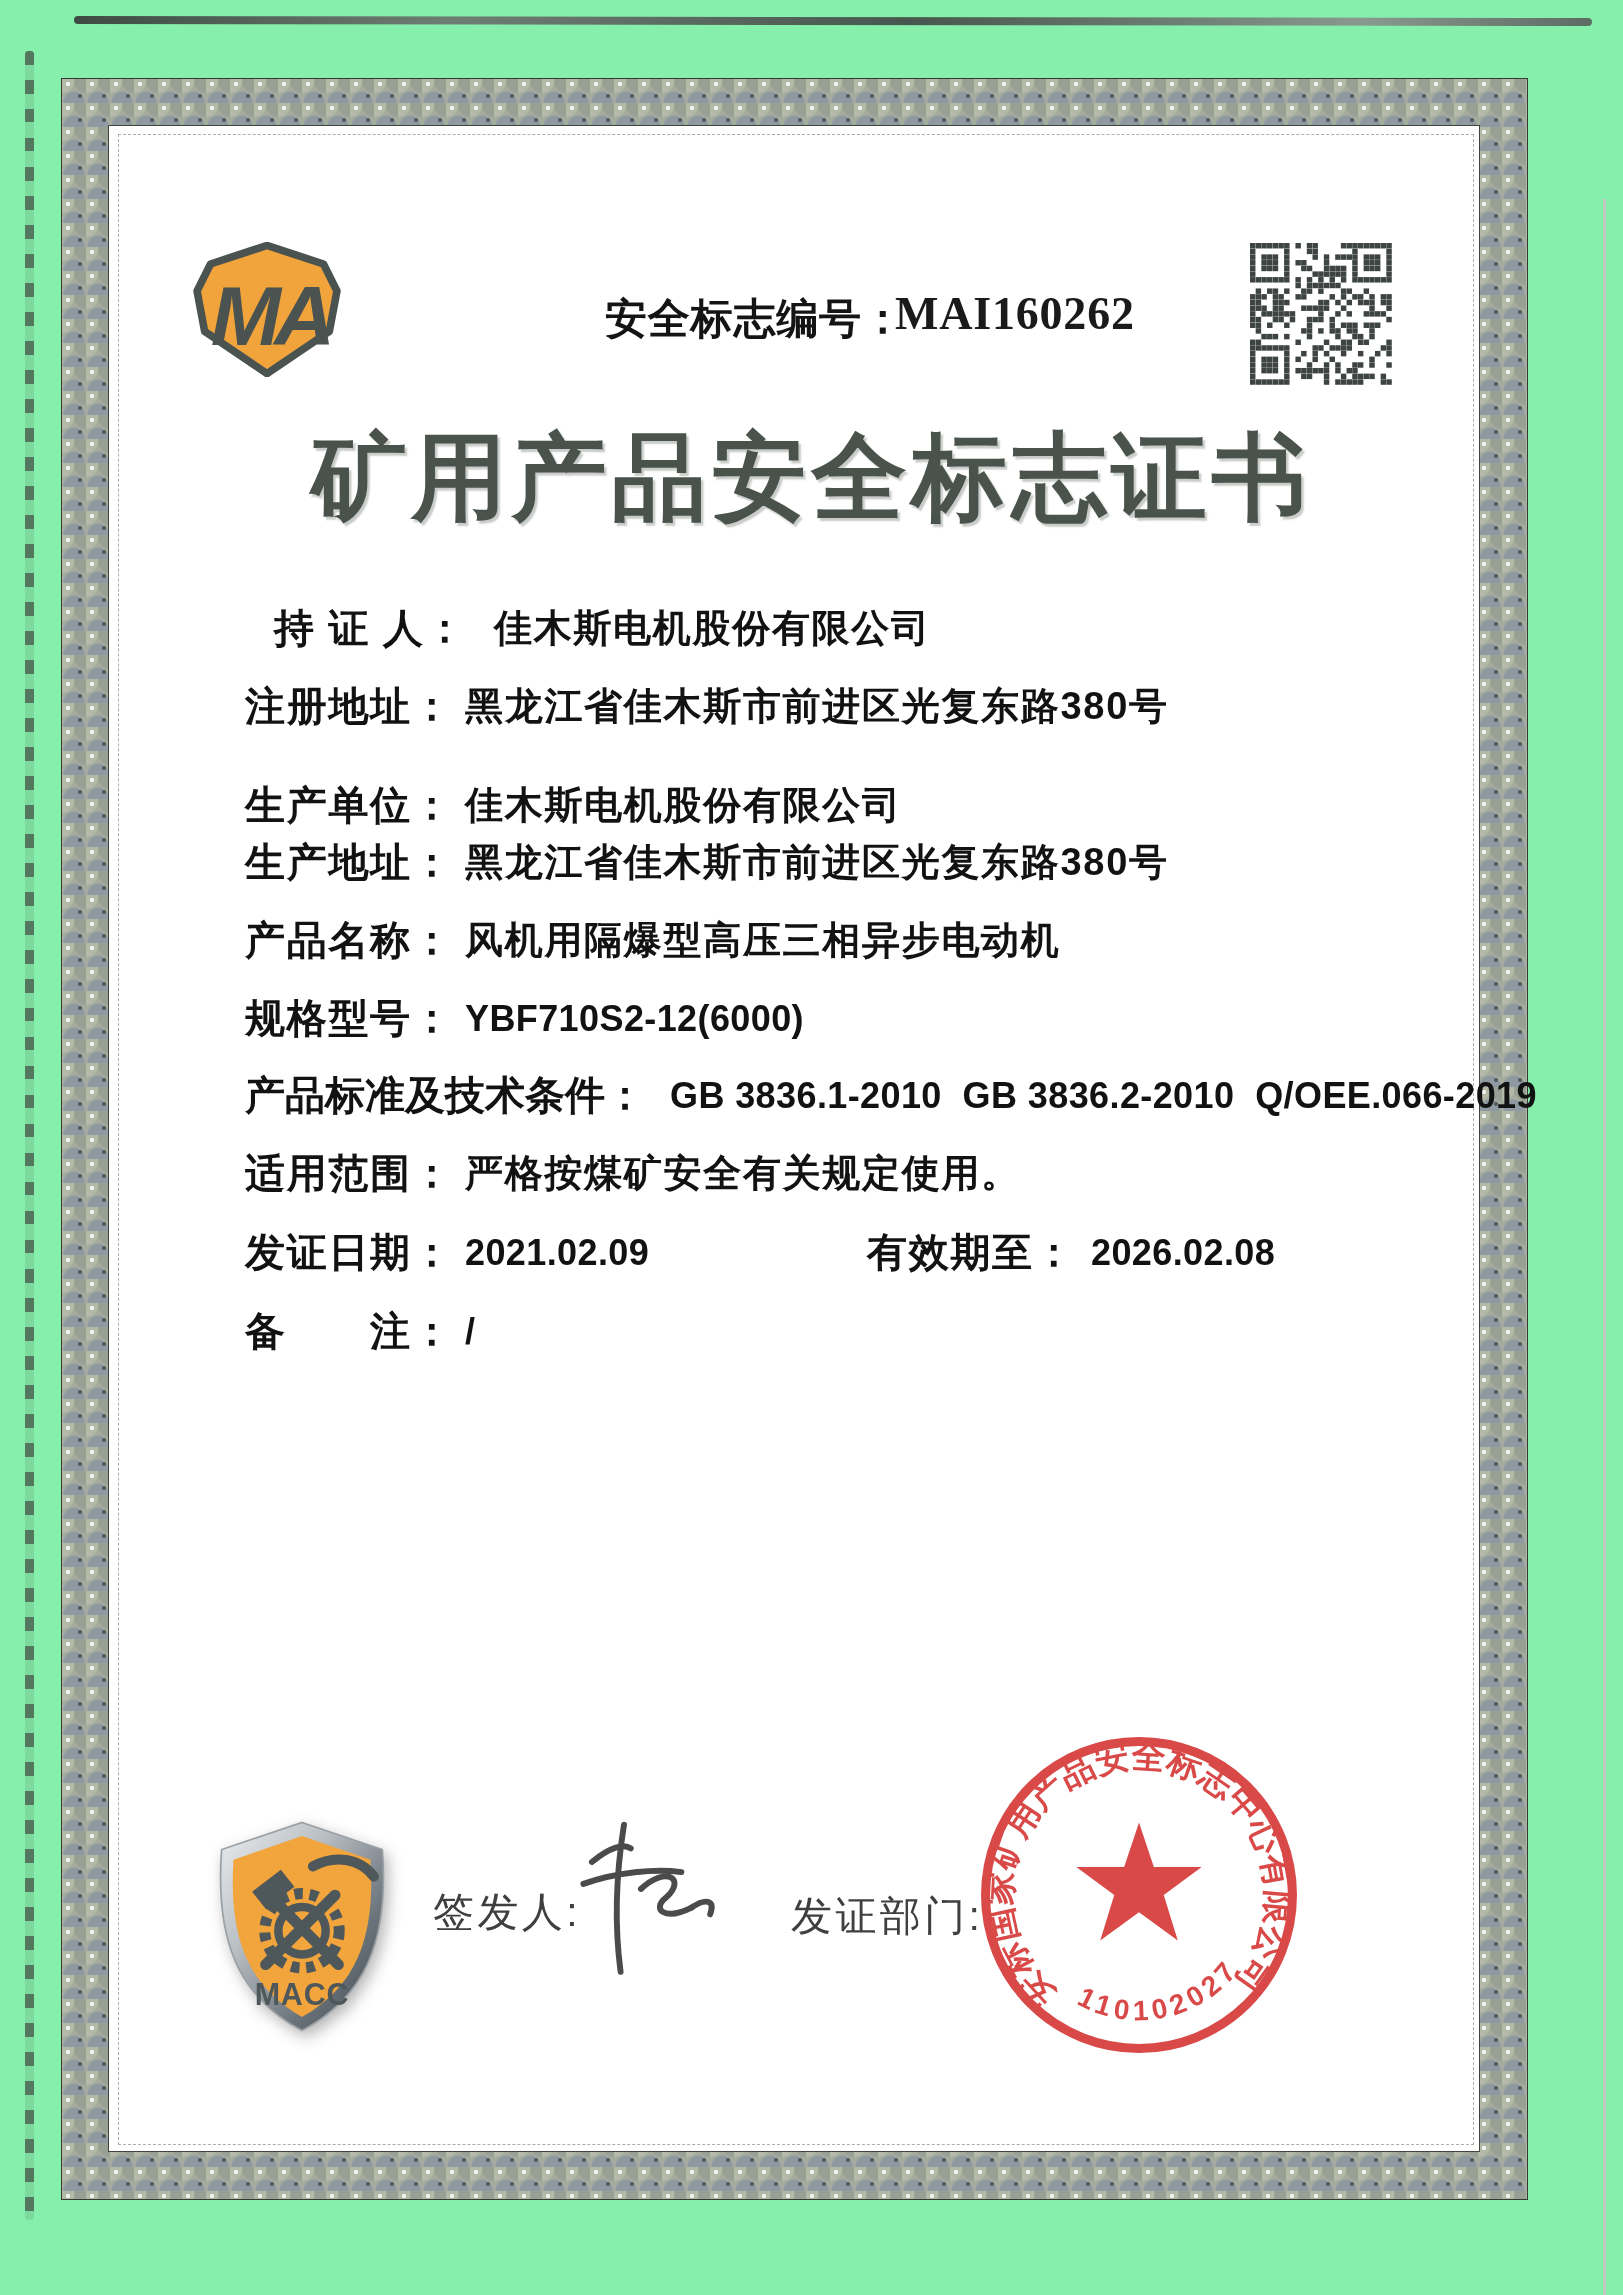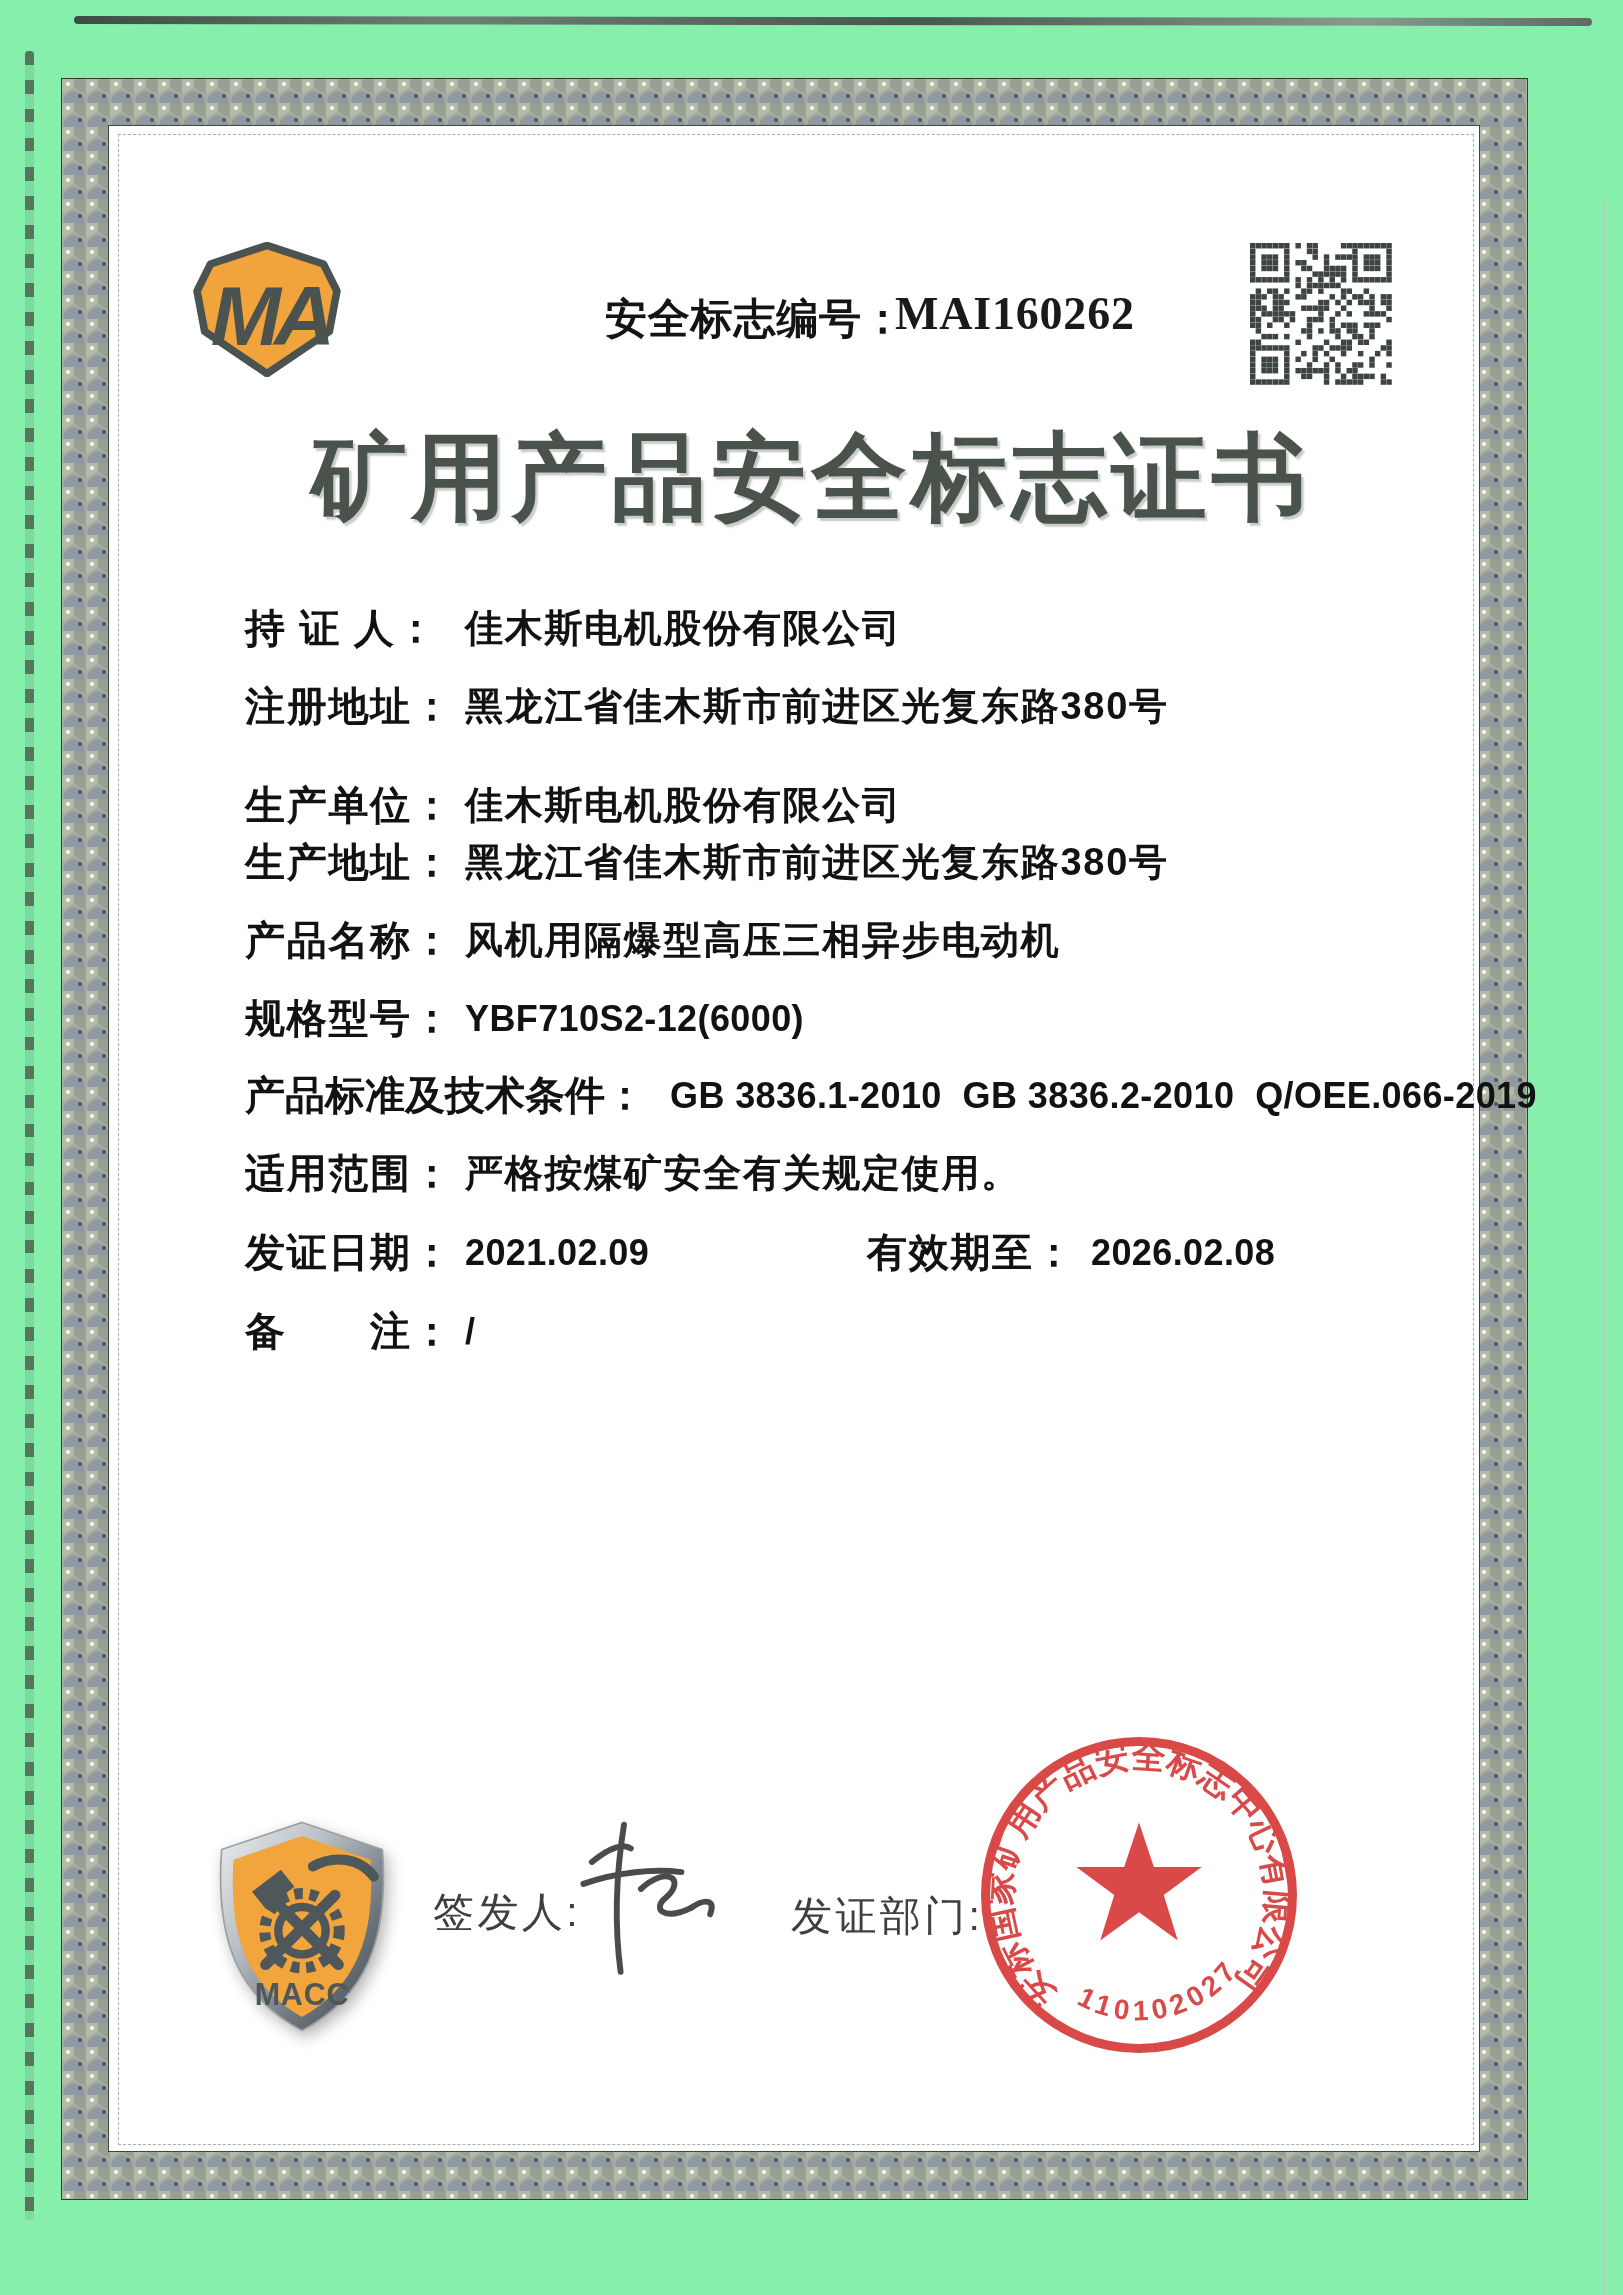--- a/index.html
+++ b/index.html
@@ -387,21 +387,21 @@
       <rect x="114.24" y="161.28" width="6.45" height="6.45" fill="#3d4441"></rect>
       <rect x="120.96" y="161.28" width="6.45" height="6.45" fill="#3d4441"></rect>
       <rect x="127.68" y="161.28" width="6.45" height="6.45" fill="#3d4441"></rect>
       <rect x="154.56" y="161.28" width="6.45" height="6.45" fill="#3d4441"></rect>
       <rect x="161.28" y="161.28" width="6.45" height="6.45" fill="#3d4441"></rect>
     </svg>
 
   <div class="title">矿用产品安全标志证书</div>
 
   <div id="rows">
-      <div class="row" style="top: 603px;"><span class="lbl">持 证 人：</span><span class="val">佳木斯电机股份有限公司</span></div>
+      <div class="row" style="top: 603px; margin-left: 29px;"><span class="lbl">持 证 人：</span><span class="val">佳木斯电机股份有限公司</span></div>
       <div class="row" style="top: 681px;"><span class="lbl">注册地址：</span><span class="val">黑龙江省佳木斯市前进区光复东路380号</span></div>
       <div class="row" style="top: 780px;"><span class="lbl">生产单位：</span><span class="val">佳木斯电机股份有限公司</span></div>
       <div class="row" style="top: 837px;"><span class="lbl">生产地址：</span><span class="val">黑龙江省佳木斯市前进区光复东路380号</span></div>
       <div class="row" style="top: 915px;"><span class="lbl">产品名称：</span><span class="val">风机用隔爆型高压三相异步电动机</span></div>
       <div class="row" style="top: 993px;"><span class="lbl">规格型号：</span><span class="val latin">YBF710S2-12(6000)</span></div>
       <div class="row long" style="top: 1070px;"><span class="lbl">产品标准及技术条件：</span><span class="val latin">GB 3836.1-2010  GB 3836.2-2010  Q/OEE.066-2019</span></div>
       <div class="row" style="top: 1148px;"><span class="lbl">适用范围：</span><span class="val">严格按煤矿安全有关规定使用。</span></div>
       <div class="row" style="top: 1227px;"><span class="lbl">发证日期：</span><span class="val latin v1">2021.02.09</span><span class="lbl2">有效期至：</span><span class="val latin">2026.02.08</span></div>
       <div class="row" style="top: 1306px;"><span class="lbl">备　　注：</span><span class="val latin">/</span></div>
     </div>

